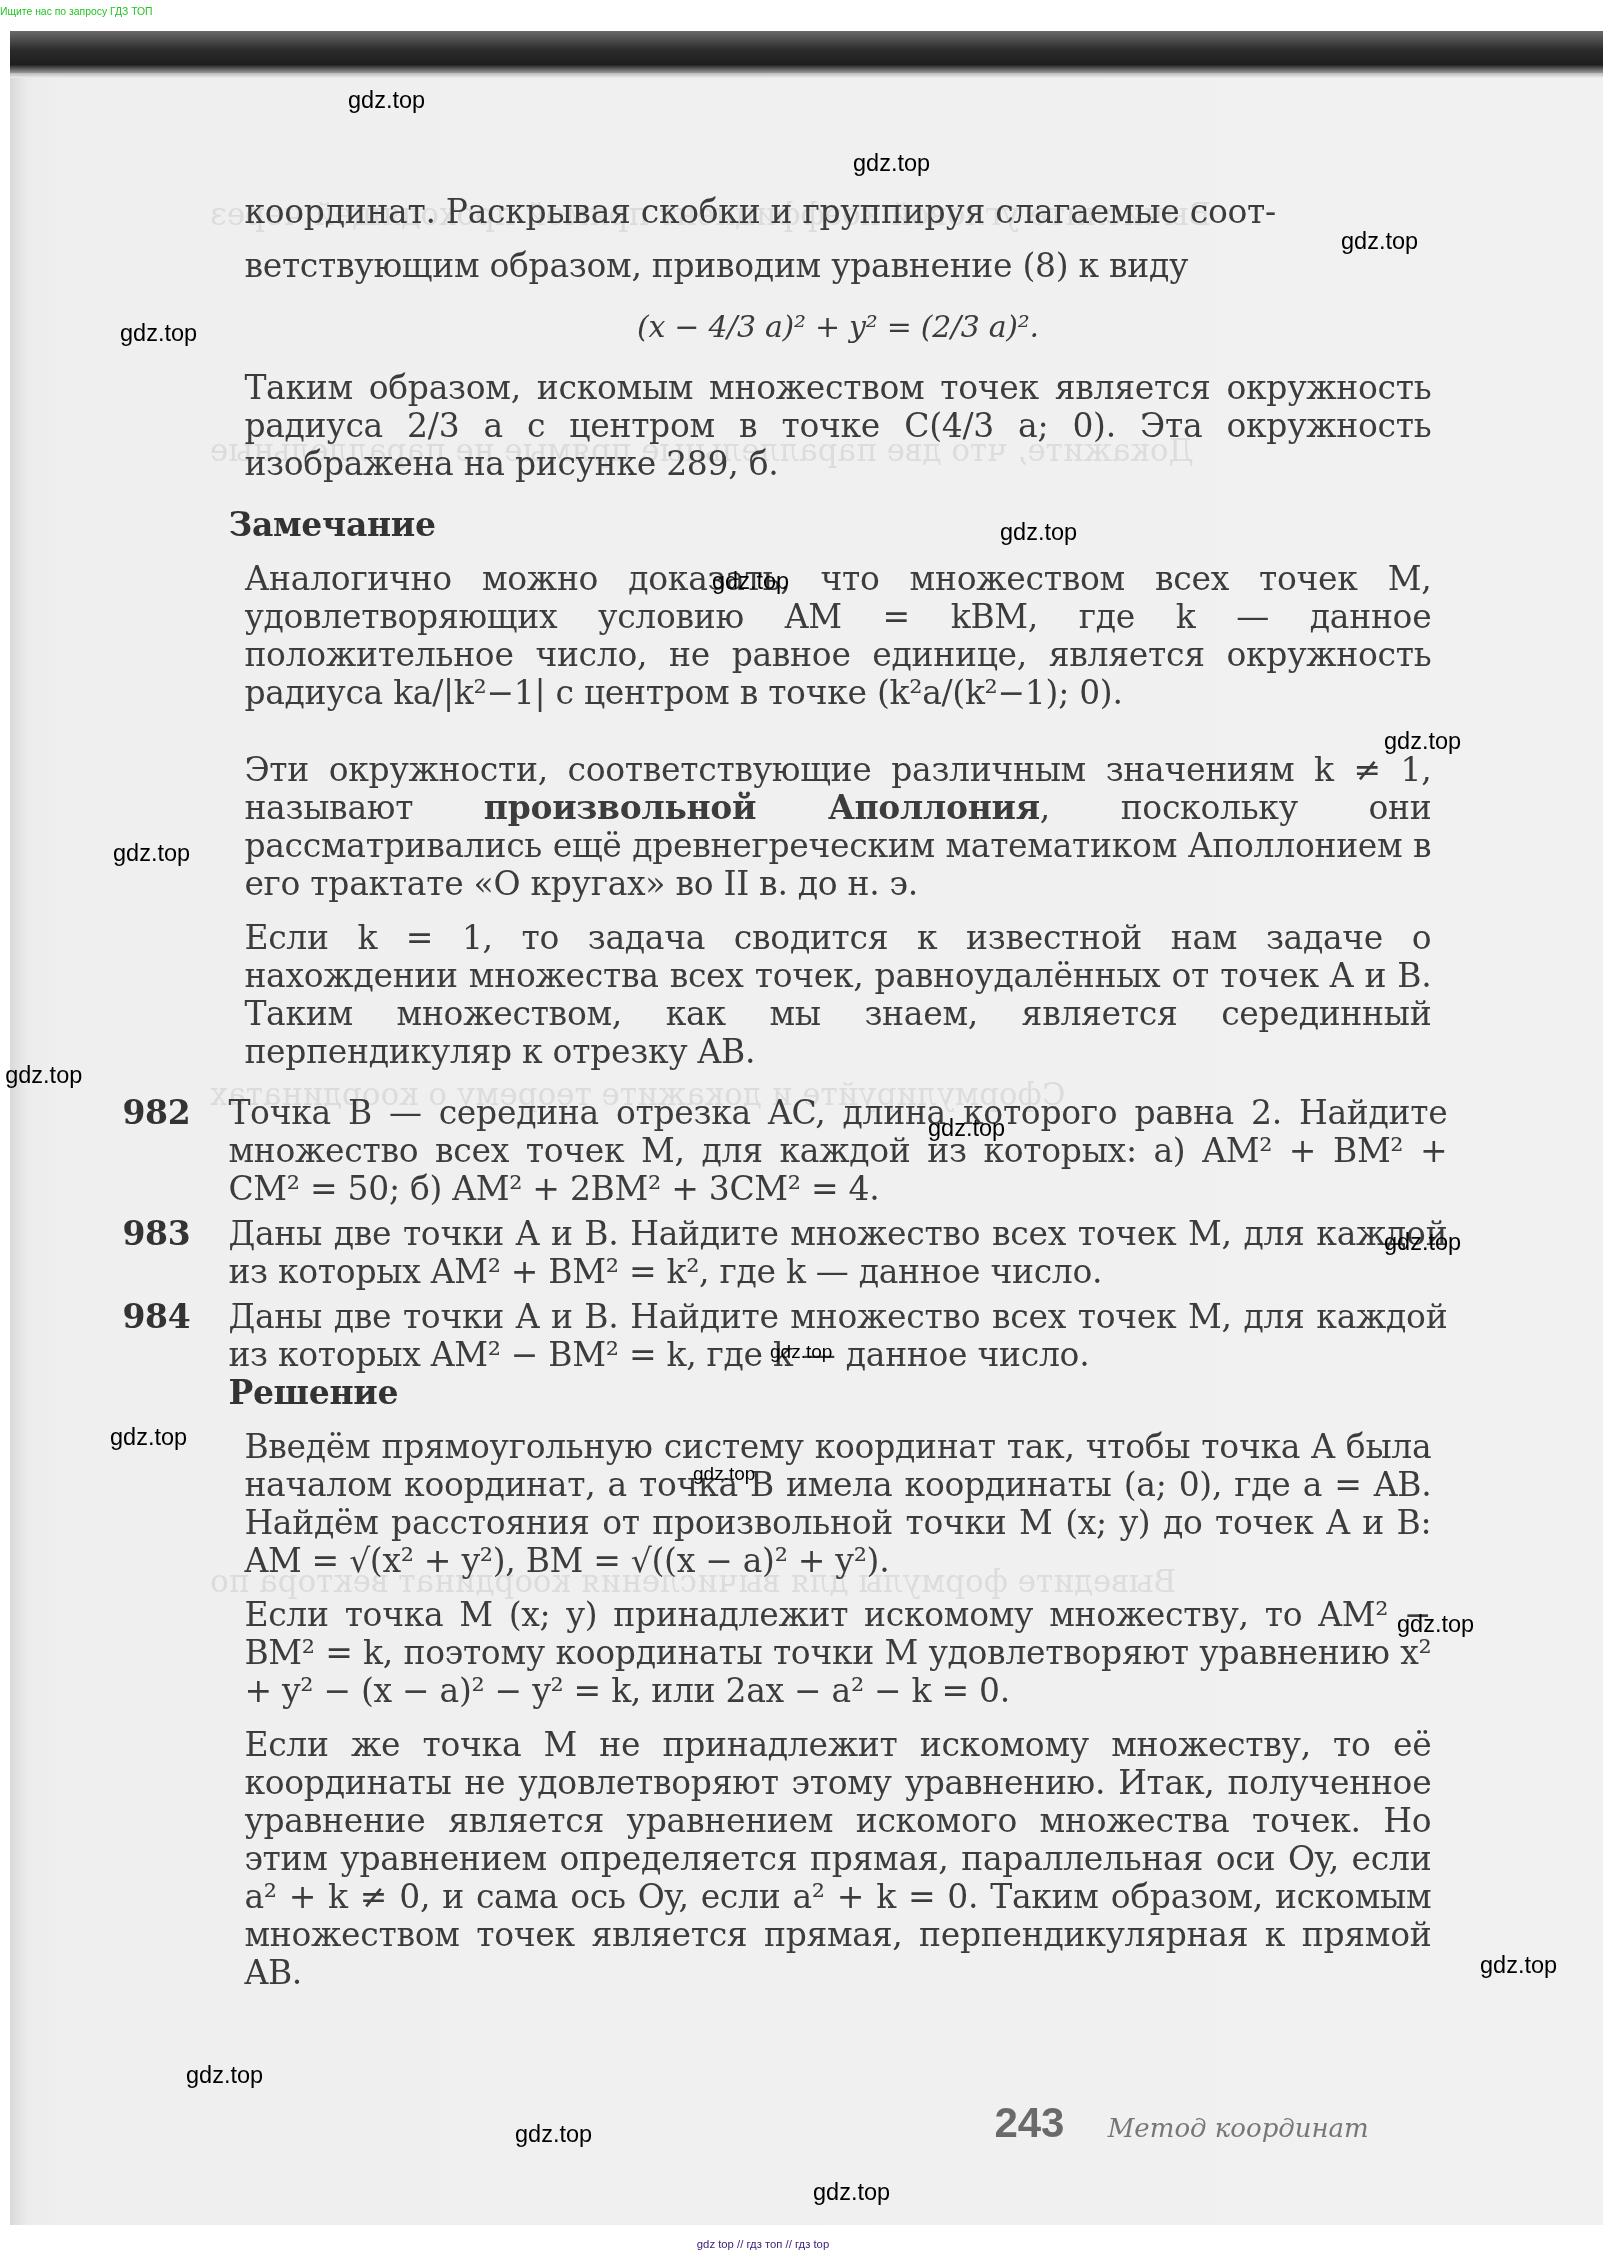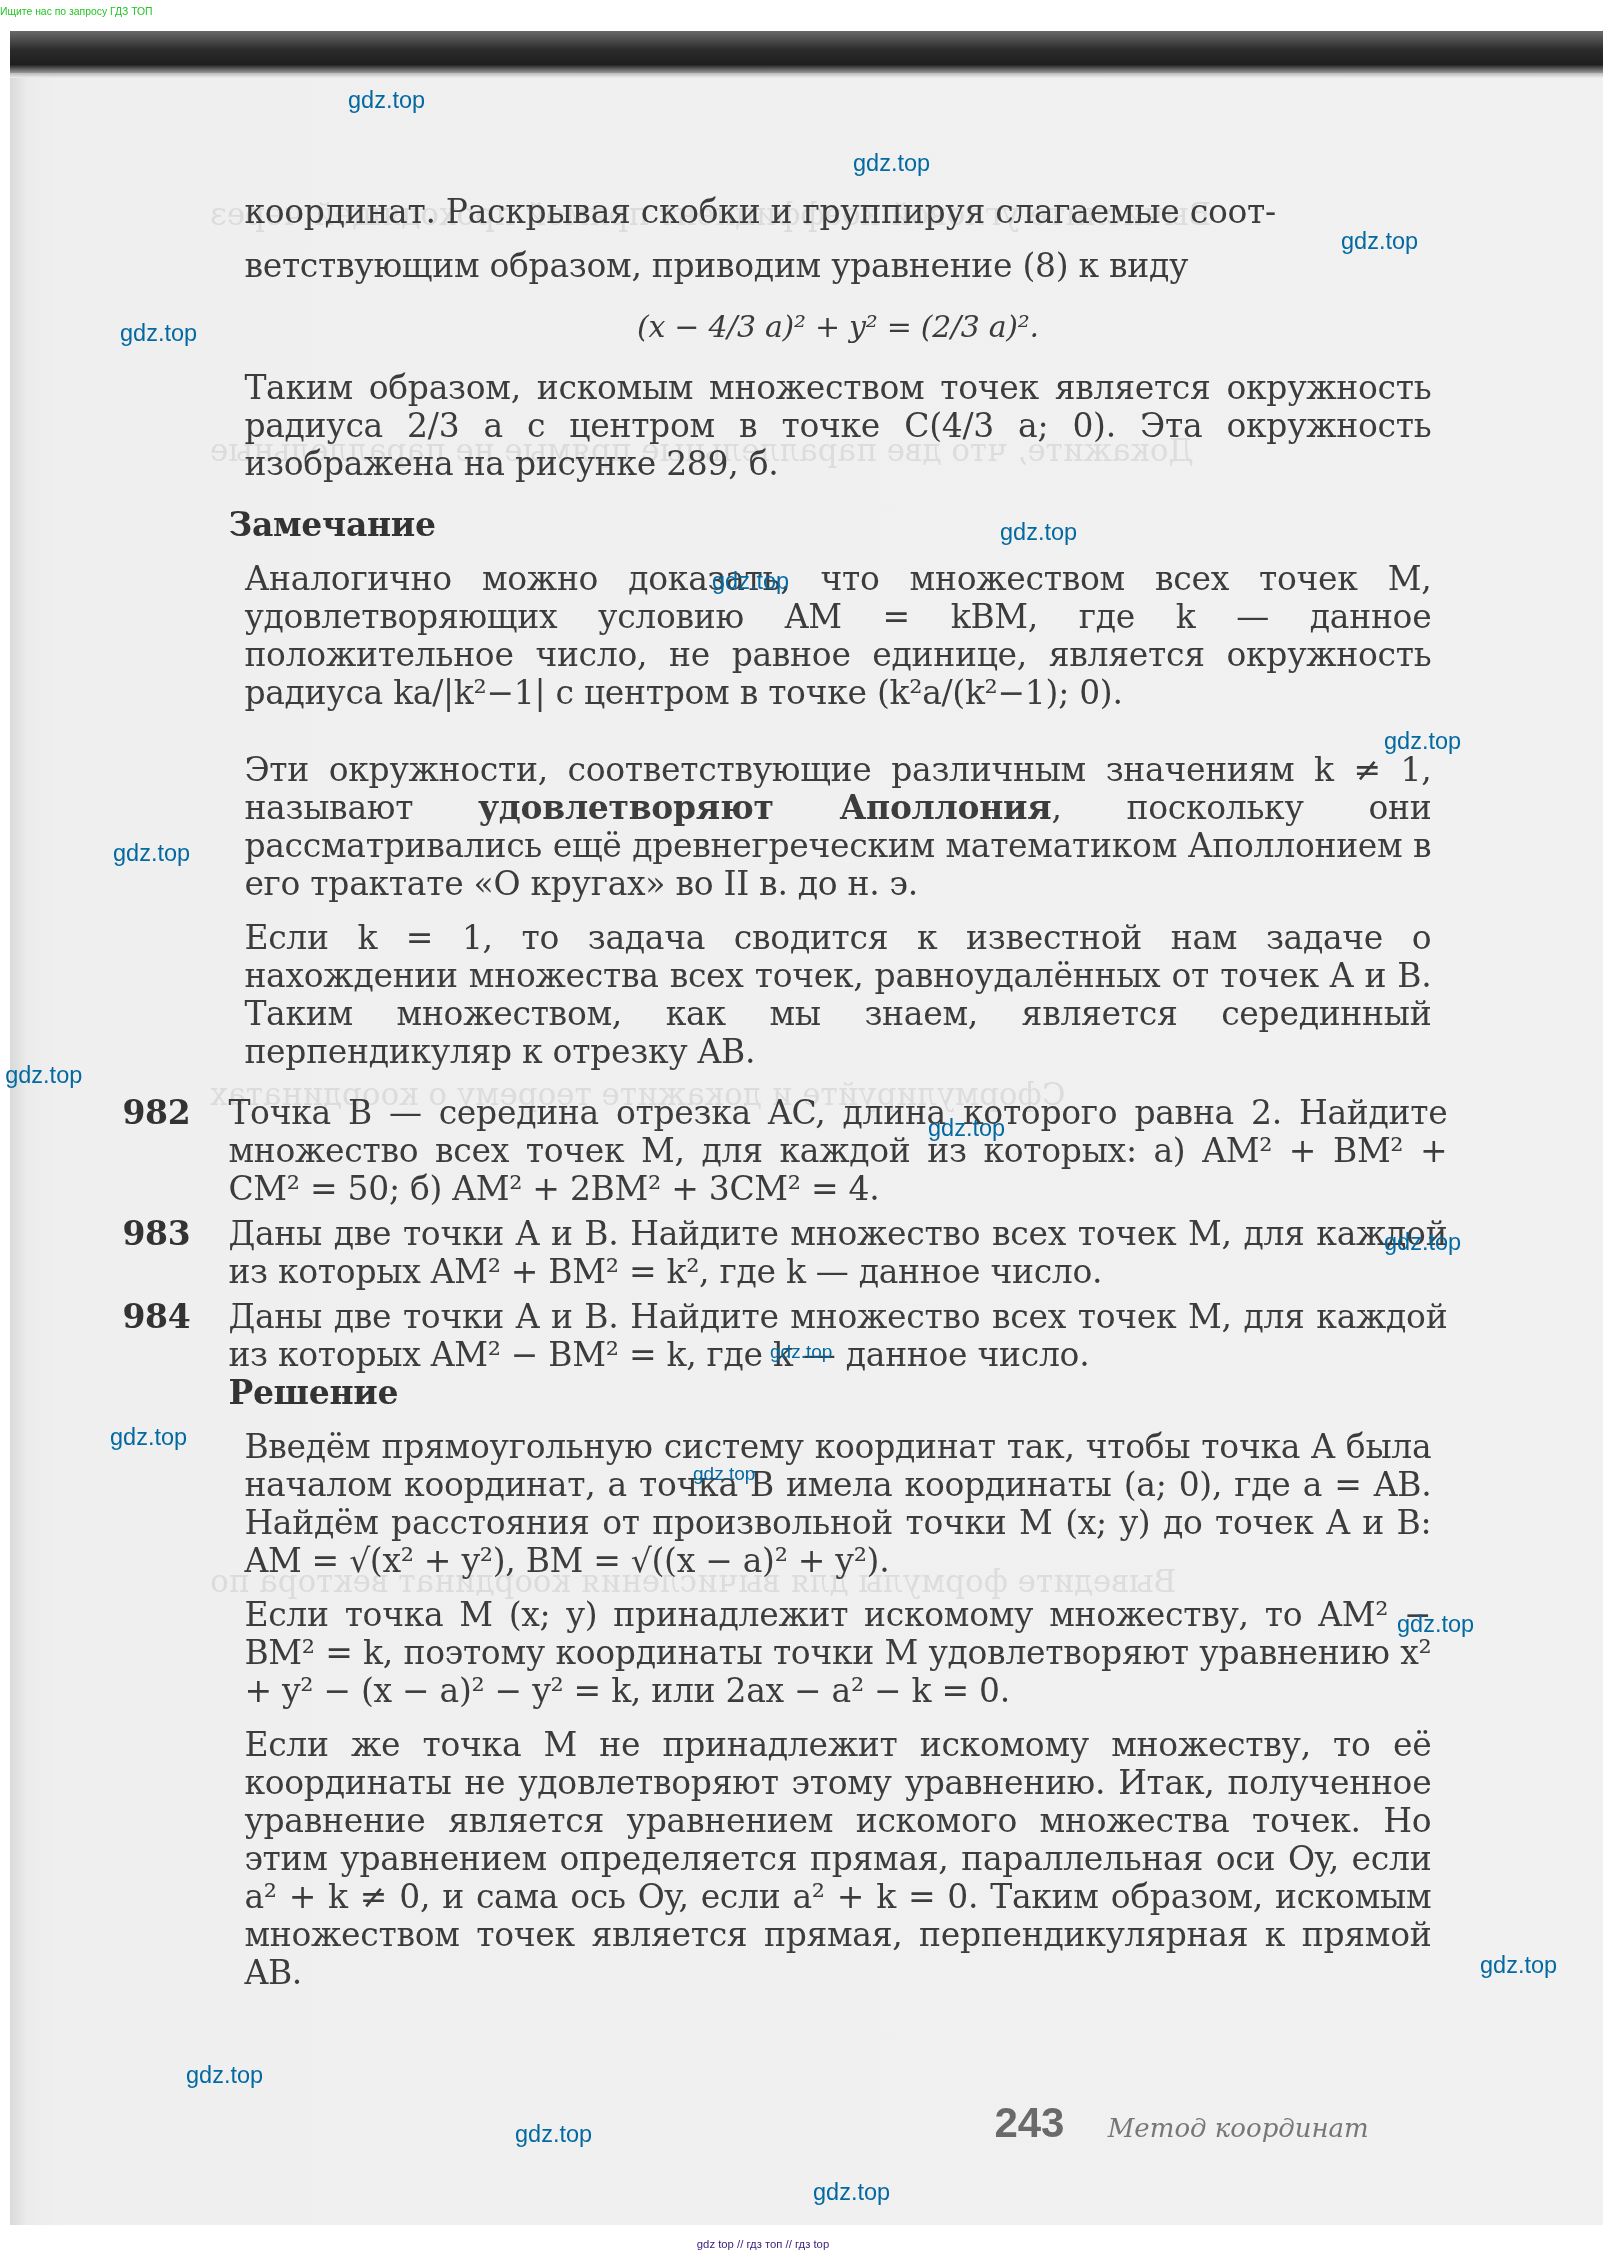--- a/index.html
+++ b/index.html
@@ -51,21 +51,21 @@
     position: absolute; left: 984px; top: 2068px;
     font-size: 26px; color: #777; white-space: nowrap;
   }
   .footer .num {
     font-family: "Liberation Sans", sans-serif; font-weight: bold;
     font-size: 42px; color: #6a6a6a; margin-right: 35px;
   }
   .footer .title { font-style: italic; }
   .wm {
     position: absolute; font-family: "Liberation Sans", sans-serif;
-    font-size: 23.5px; color: #0369a1; white-space: nowrap;
+    font-size: 23.5px; color: #000000; white-space: nowrap;
   }
   .wm.small { font-size: 19px; }
   .ghost {
     position: absolute; color: rgba(120,120,120,0.16);
     font-size: 31px; transform: scaleX(-1); white-space: nowrap;
   }
 </style>
 </head>
 <body>
 
@@ -82,21 +82,21 @@
 
   <div class="content">
     <p class="p">координат. Раскрывая скобки и группируя слагаемые соот-</p>
     <p class="p">ветствующим образом, приводим уравнение (8) к виду</p>
     <div class="formula">(x − 4/3 a)² + y² = (2/3 a)².</div>
     <p class="p">Таким образом, искомым множеством точек является окружность радиуса 2/3 a с центром в точке C(4/3 a; 0). Эта окружность изображена на рисунке 289, б.</p>
     <div class="gap"></div>
     <p class="heading">Замечание</p>
     <p class="p">Аналогично можно доказать, что множеством всех точек M, удовлетворяющих условию AM = kBM, где k — данное положительное число, не равное единице, является окружность радиуса ka/|k²−1| с центром в точке (k²a/(k²−1); 0).</p>
     <div class="gap"></div>
-    <p class="p"><span>Эти окружности, соответствующие различным значениям k ≠ 1, называют </span><b>удовлетворяют Аполлония</b><span>, поскольку они рассматривались ещё древнегреческим математиком Аполлонием в его трактате «О кругах» во II в. до н. э.</span></p>
+    <p class="p"><span>Эти окружности, соответствующие различным значениям k ≠ 1, называют </span><b>произвольной Аполлония</b><span>, поскольку они рассматривались ещё древнегреческим математиком Аполлонием в его трактате «О кругах» во II в. до н. э.</span></p>
     <p class="p">Если k = 1, то задача сводится к известной нам задаче о нахождении множества всех точек, равноудалённых от точек A и B. Таким множеством, как мы знаем, является серединный перпендикуляр к отрезку AB.</p>
 
     <div class="gap"></div>
     <div class="problem">
       <span class="problem-num">982</span>
       <span>Точка B — середина отрезка AC, длина которого равна 2. Найдите множество всех точек M, для каждой из которых: а) AM² + BM² + CM² = 50; б) AM² + 2BM² + 3CM² = 4.</span>
     </div>
     <div class="gap"></div>
     <div class="problem">
       <span class="problem-num">983</span>

